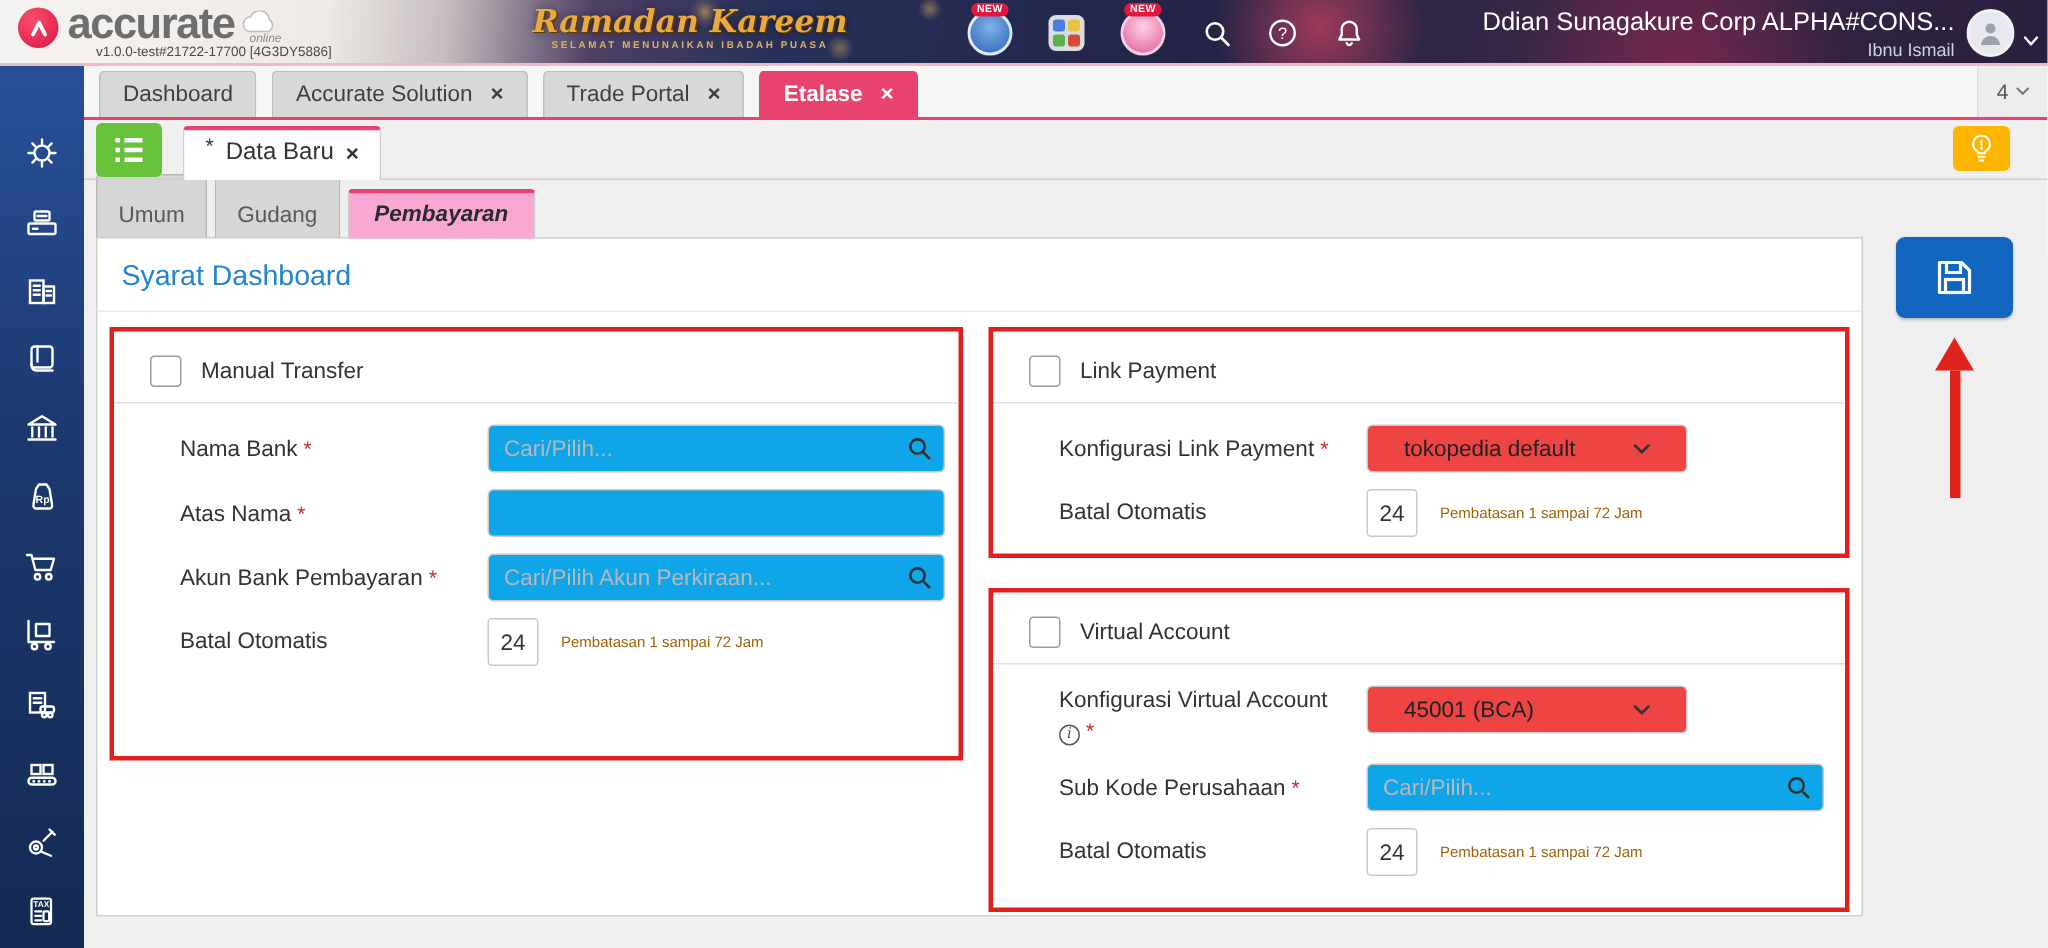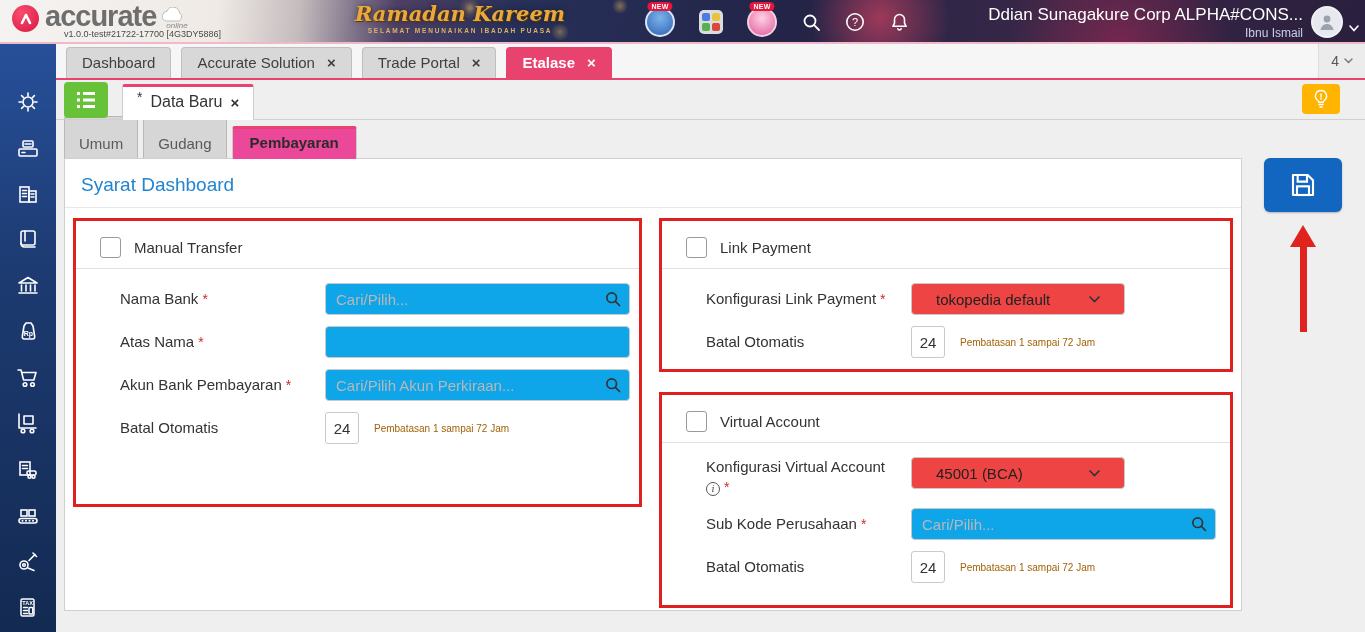--- a/index.html
+++ b/index.html
@@ -80,22 +80,22 @@
   .doc-tab{ margin-left:14px; background:#fff; border:1px solid #ccc; border-bottom:none; border-top:3px solid #e8436e;
     border-radius:3px 3px 0 0; padding:6px 14px 9px; display:flex; align-items:center; gap:8px; font-size:16px; color:#333; position:relative; top:1px;}
   .doc-tab .star{ position:relative; top:-5px; font-size:14px; color:#333;}
   .doc-tab .x{ font-weight:bold; color:#333; font-size:15px;}
   .btn-bulb{ position:absolute; right:25px; top:4px; width:38px; height:30px; background:#ffb400; border-radius:4px;
     display:flex; align-items:center; justify-content:center;}
 
   .inner-tabs{ display:flex; align-items:flex-end; padding-left:8px; margin-top:7px; height:31px;}
   .itab{ background:#d6d6d6; border:1px solid #b8b8b8; border-bottom:none; border-radius:3px 3px 0 0;
     padding:18px 14px 6px; font-size:15px; color:#5a5a5a; margin-right:5px; white-space:nowrap;}
-  .itab.active{ background:#ec4899; border-color:#ccc; border-top:3px solid #e8436e; color:#2b2b2b; font-weight:bold;
-    padding:5px 17px 8px; position:relative; top:1px; z-index:2;}
+  .itab.active{ background:#f9a8d4; border-color:#ccc; border-top:3px solid #e8436e; color:#2b2b2b; font-weight:bold;
+    padding:5px 17px 8px; position:relative; top:1px; z-index:2;font-style:italic;}
 
   .panel{ margin-left:8px; width:1178px; height:453px; background:#fff; border:1px solid #cfcfcf; position:relative; z-index:1;}
   .panel-title{ padding:15px 16px 11px; font-size:19px; color:#2185d0; border-bottom:1px solid #e8e8e8;}
 
   .boxes{ display:grid; grid-template-columns:1fr 1fr; gap:17px; padding:10px 8px 0 8px;}
   .rbox{ border:3px solid #e01f1f; background:#fff; padding:9px 14px; overflow:hidden;}
   .box-manual{ height:289px; }
   .rcol{ display:flex; flex-direction:column; gap:20px;}
   .box-link{ height:154px; }
   .box-va{ height:216px; }

